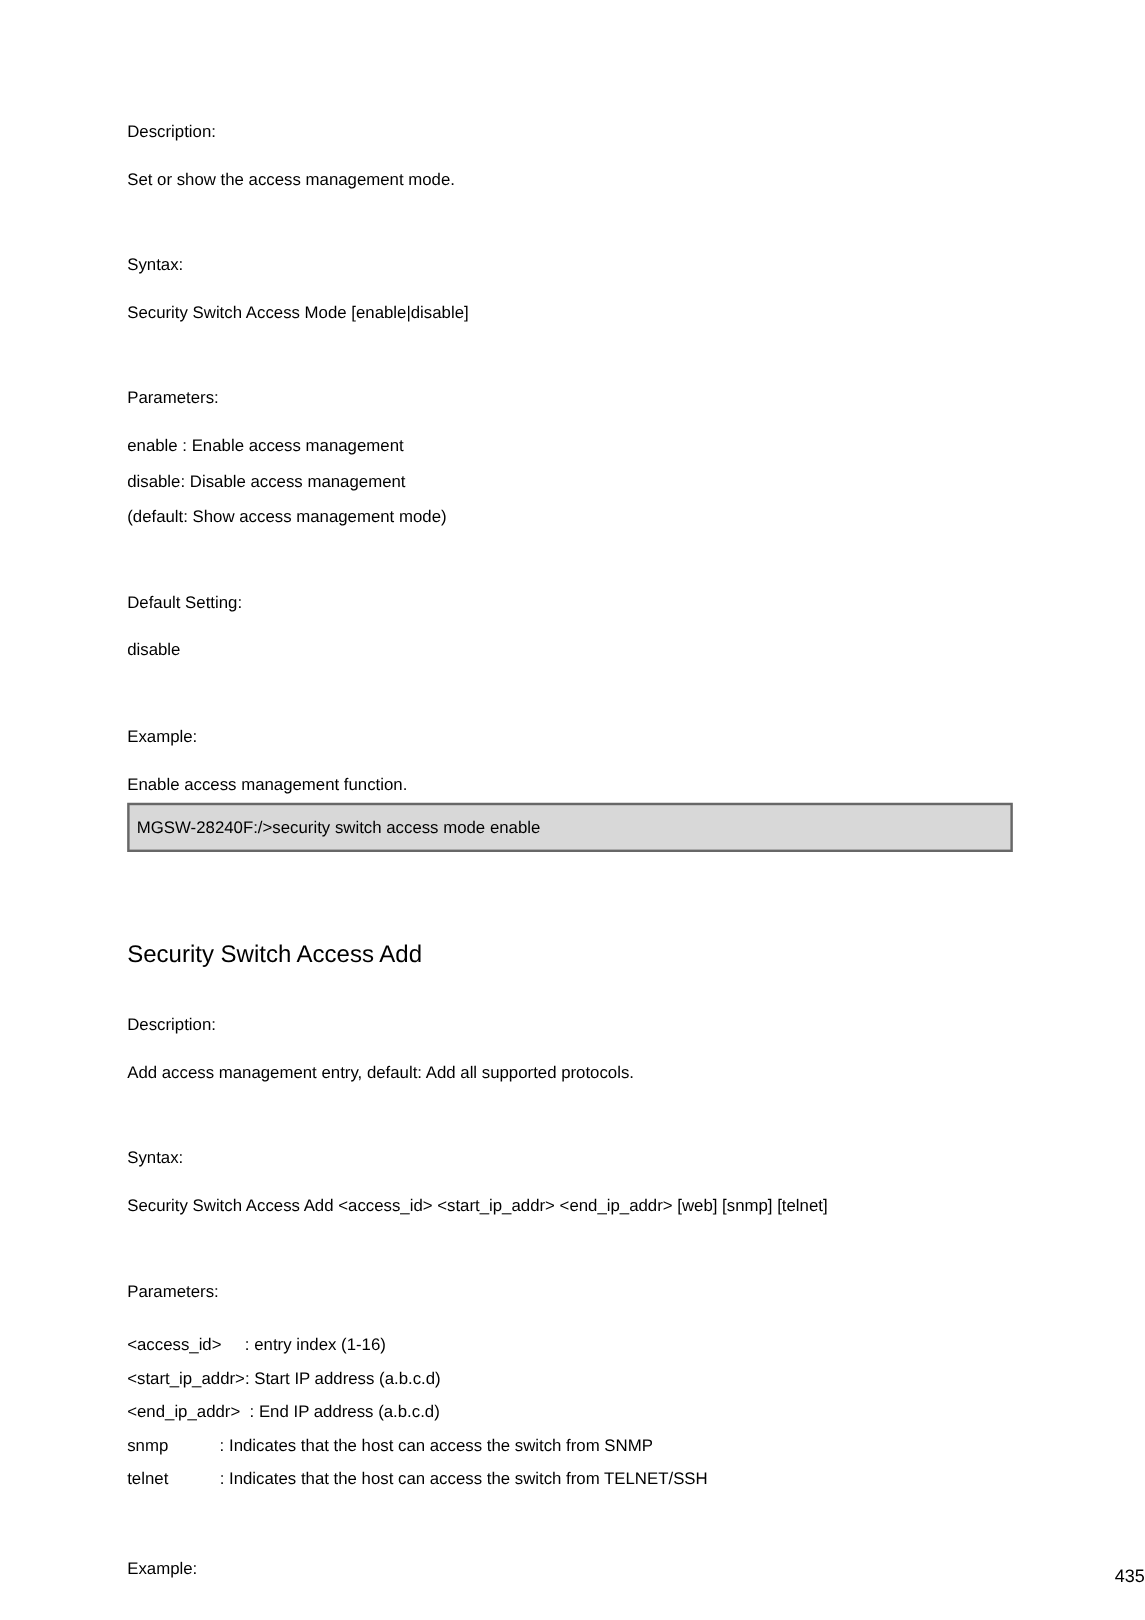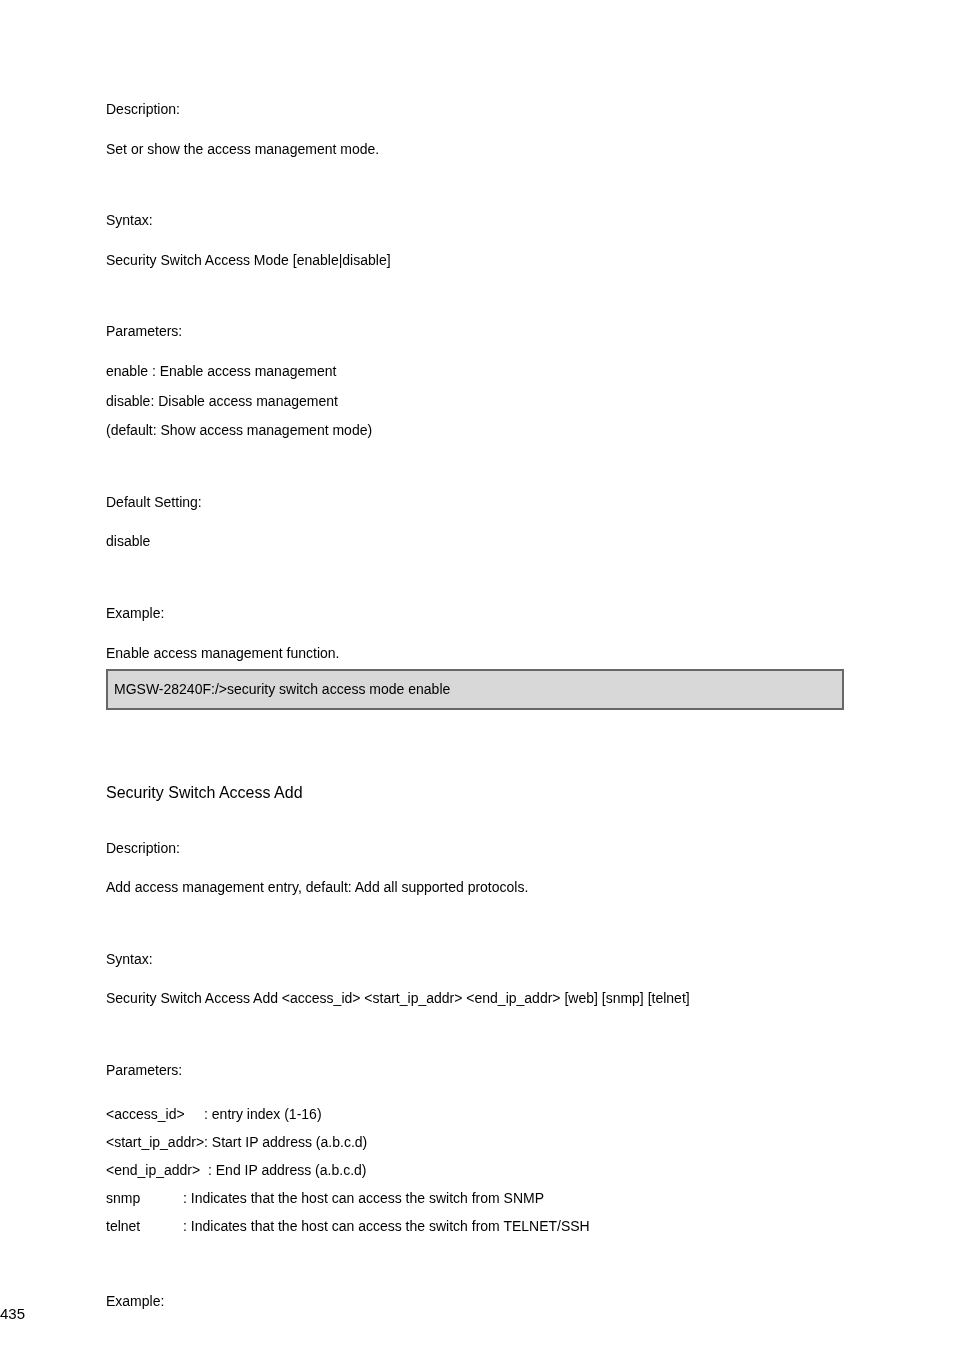--- a/index.html
+++ b/index.html
@@ -35,21 +35,21 @@
     background: #d8d8d8;
     padding: 8px 6px;
     font-size: 14px;
     line-height: 1.5;
   }
   .page-number {
     position: absolute;
     bottom: 28px;
     left: 0;
     right: 0;
-    text-align: left;
+    text-align: right;
     font-size: 15px;
   }
   .param-row {
     line-height: 2.0;
   }
 </style>
 </head>
 <body>
 
 <div class="content">
@@ -85,21 +85,21 @@
   <p class="line bold">Example:</p>
   <div class="spacer-sm"></div>
   <p class="line">Enable access management function.</p>
 
   <div class="terminal">
     <span>MGSW-28240F:/&gt;</span><span class="bold">security switch access mode enable</span>
   </div>
 
   <div style="height:72px"></div>
 
-  <p class="line bold" style="font-size:16px">Security Switch Access Add</p>
+  <p class="line bold" style="font-size:20px">Security Switch Access Add</p>
 
   <div class="spacer-md"></div>
 
   <p class="line bold">Description:</p>
   <div class="spacer-sm"></div>
   <p class="line">Add access management entry, default: Add all supported protocols.</p>
 
   <div class="spacer-lg"></div>
 
   <p class="line bold">Syntax:</p>

